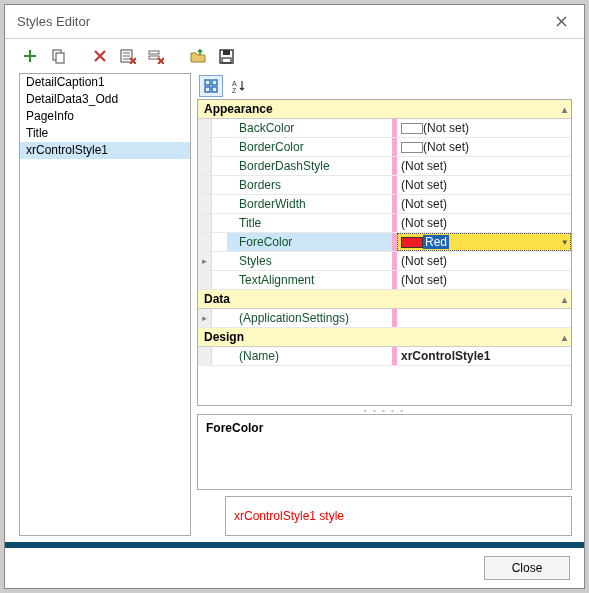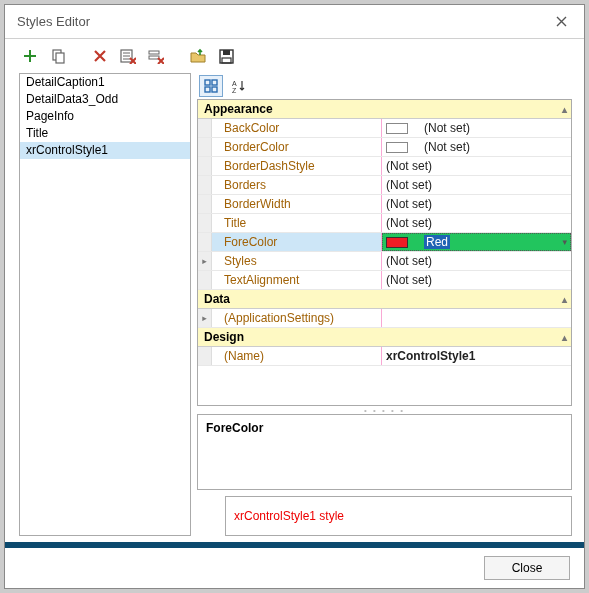--- a/index.html
+++ b/index.html
@@ -119,35 +119,36 @@
   .row .gutter {
     width:14px;
     background:#eeeeee;
     border-right:1px solid #ddd;
     display:flex;align-items:center;justify-content:center;
     color:#777;font-size:9px;
   }
   .row .label {
     width:170px;
     padding:1px 0 1px 12px;
-    border-right:1px solid #f9a8d4;
+    border-right:5px solid #f9a8d4;
     display:flex;align-items:center;
-    color:#a16207;
+    color:#14532d;
+    margin-left:15px;
   }
   .row .value {
     flex:1;
     padding:1px 4px;
     display:flex;
     align-items:center;
-    gap:16px;
+    gap:0;
     color:#222;
   }
   .row.selected .label { background:#cde6f7; }
   .row.selected .value {
-    background:#22c55e;
+    background:#fde047;
     outline:1px dotted #555;
     outline-offset:-1px;
   }
   .swatch {
     width:22px;height:11px;
     border:1px solid #888;
     background:#fff;
   }
   .swatch.red { background:#ee1c25; border-color:#333; }
   .val-sel { background:#1e64b4;color:#fff;padding:0 2px; }

